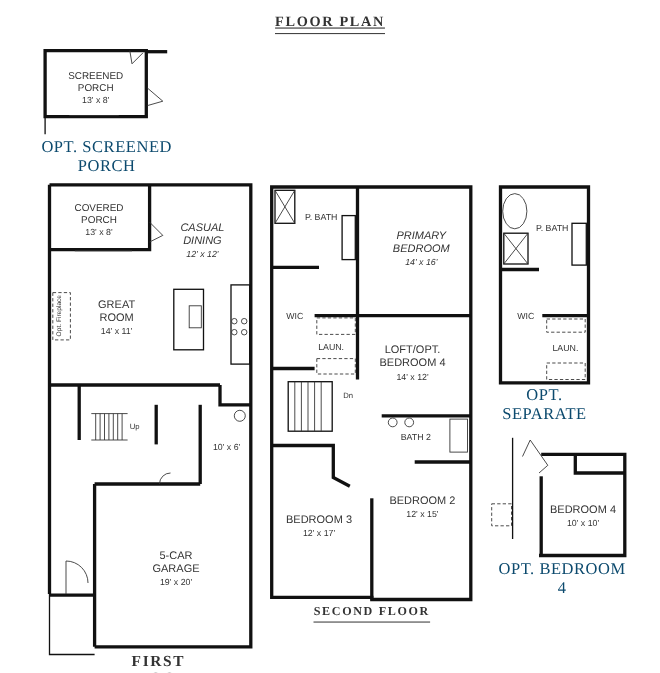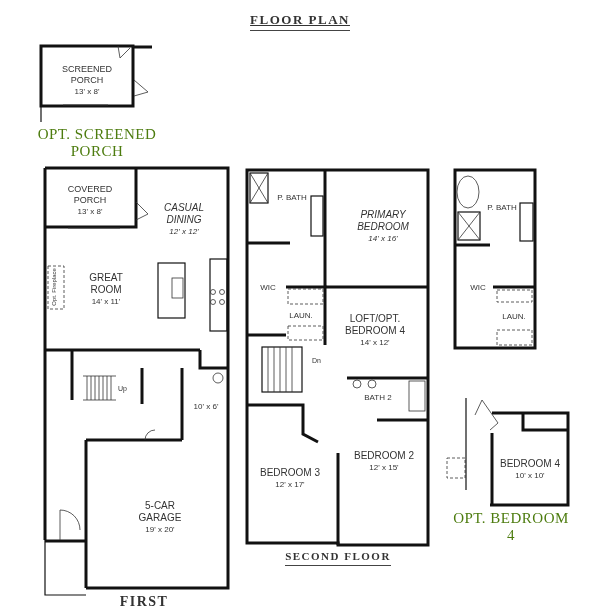--- a/index.html
+++ b/index.html
@@ -1,21 +1,21 @@
 <!DOCTYPE html>
 <html><head>
 <meta charset="utf-8">
 <style>
   html,body{margin:0;padding:0;background:#fff;}
   body{width:600px;height:612px;position:relative;overflow:hidden;font-family:"Liberation Sans",sans-serif;color:#222;}
   .abs{position:absolute;}
   .serif{font-family:"Liberation Serif","DejaVu Serif",serif;}
   .title{font-size:13px;letter-spacing:1.5px;font-weight:bold;color:#333;text-align:center;}
   .underline{border-bottom:1.5px solid #444;padding-bottom:3px;}
-  .caption{font-size:15px;letter-spacing:0.5px;color:#4d7c0f;text-align:center;line-height:17px;}
+  .caption{font-size:15px;letter-spacing:0.5px;color:#0c4a6e;text-align:center;line-height:17px;}
   .lbl{font-size:9px;color:#333;text-align:center;line-height:11px;}
   .lbl-sm{font-size:8px;color:#333;text-align:center;line-height:10px;}
   .dim{font-size:8px;color:#333;text-align:center;}
   svg{position:absolute;left:0;top:0;}
   .w{stroke:#111;stroke-width:3;fill:none;}
   .wt{stroke:#111;stroke-width:1.2;fill:none;}
   .dash{stroke:#333;stroke-width:0.8;fill:none;stroke-dasharray:3 2;}
   .thin{stroke:#333;stroke-width:0.8;fill:none;}
 </style>
 </head>
@@ -202,19 +202,20 @@
   <div class="dim">12' x 15'</div>
 </div>
 <div class="abs serif title" style="left:282px;top:550px;width:112px;font-size:11px;">
   <span class="underline">SECOND FLOOR</span>
 </div>
 
 <div class="abs lbl-sm" style="left:484px;top:203px;width:36px;">P. BATH</div>
 <div class="abs lbl-sm" style="left:466px;top:283px;width:24px;">WIC</div>
 <div class="abs lbl-sm" style="left:501px;top:312px;width:26px;">LAUN.</div>
 <div class="abs serif caption" style="left:438px;top:352px;width:114px;">
+  <div>OPT. SEPARATE</div>
 </div>
 
 <div class="abs lbl" style="left:496px;top:458px;width:68px;font-size:10px;line-height:12px;">
   <div>BEDROOM 4</div>
   <div class="dim">10' x 10'</div>
 </div>
 <div class="abs serif caption" style="left:448px;top:510px;width:126px;">OPT. BEDROOM 4</div>
 
 </body></html>

